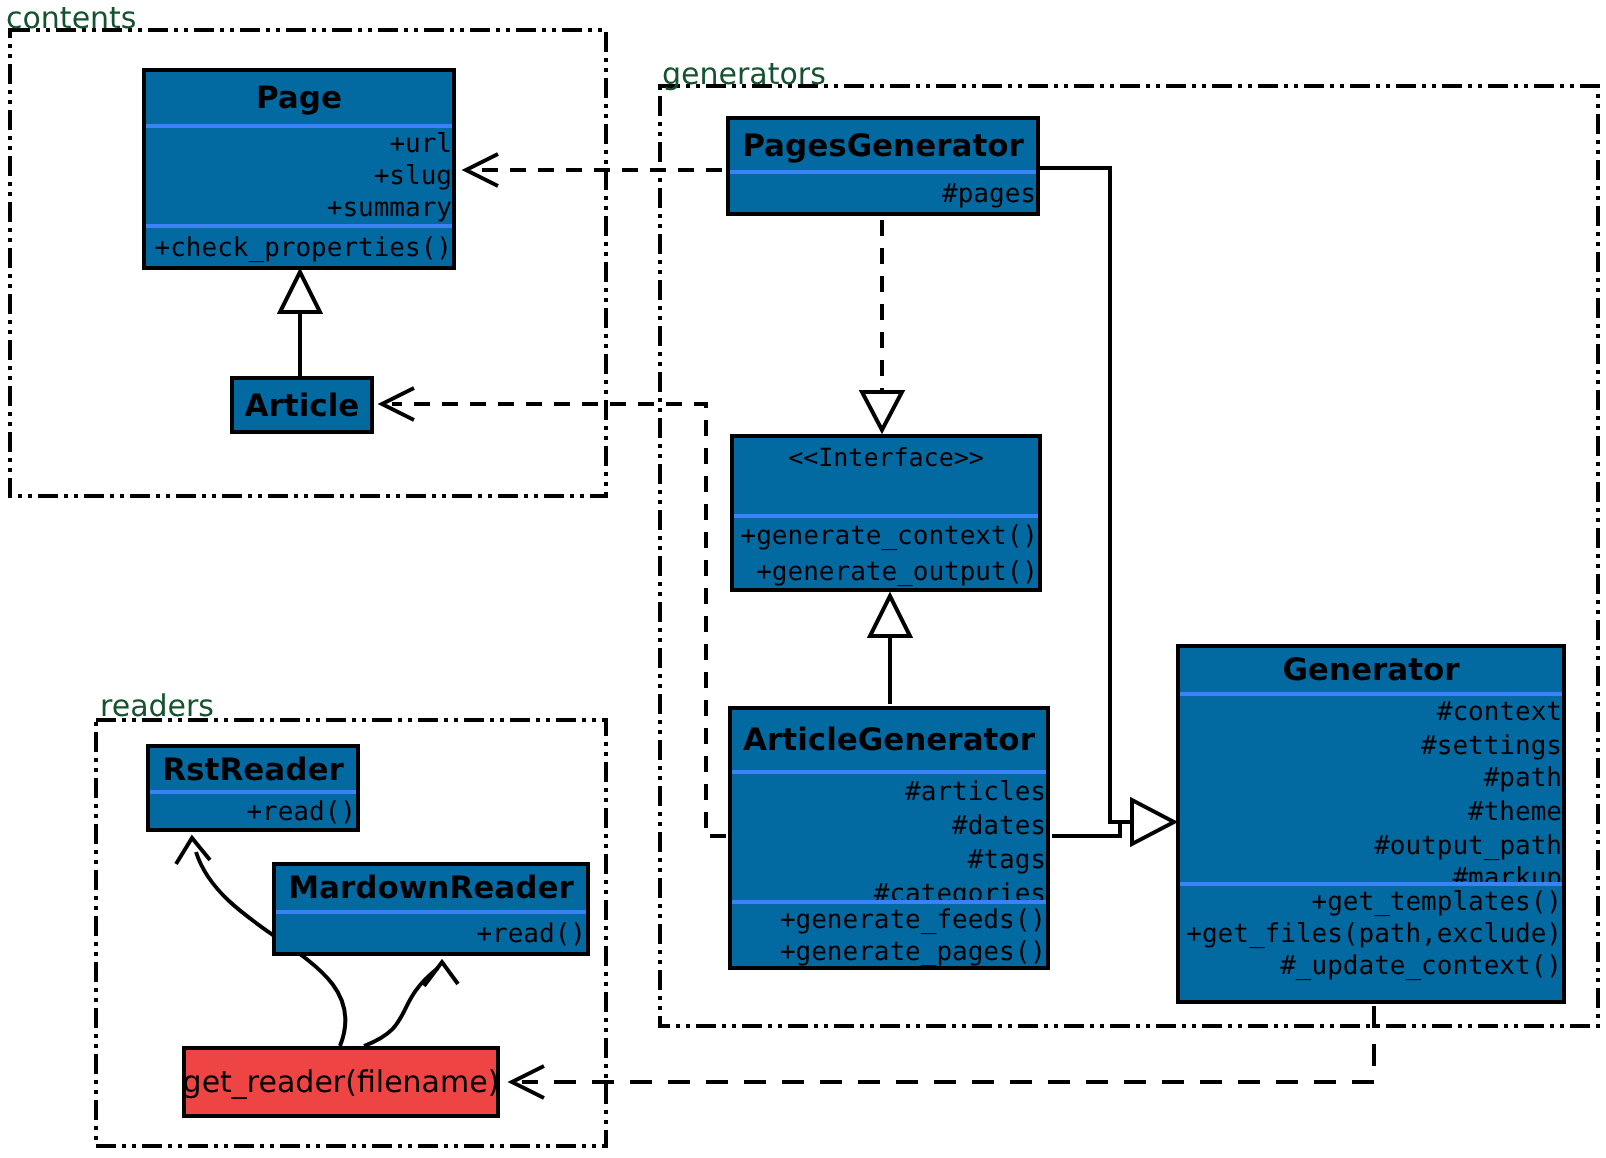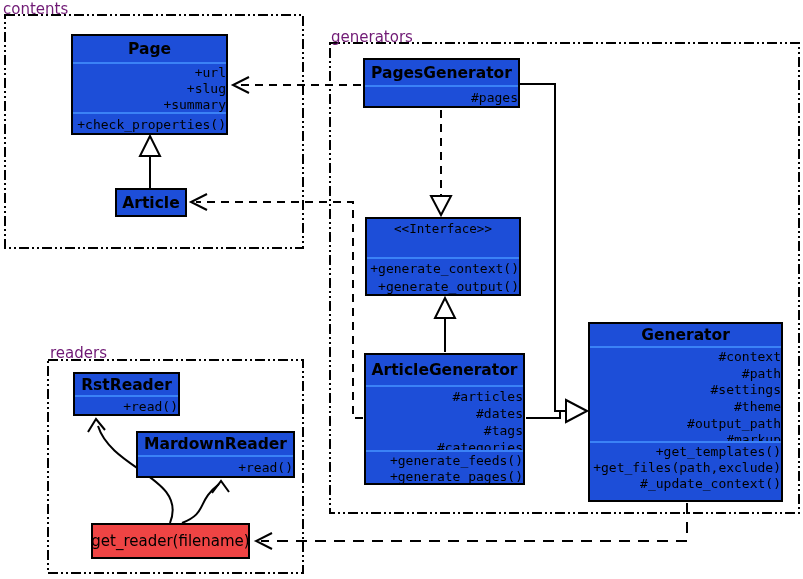--- a/index.html
+++ b/index.html
@@ -1,20 +1,20 @@
 <!DOCTYPE html>
 <html><head>
 <meta charset="utf-8">
 <style>
   html,body{margin:0;padding:0;background:#ffffff;}
   #stage{position:relative;width:803px;height:579px;background:#ffffff;overflow:hidden;
          font-family:"DejaVu Sans",sans-serif;color:#000;}
   #connector-layer{position:absolute;left:0;top:0;width:803px;height:579px;}
-  .pkg-label{position:absolute;font:15px "DejaVu Sans",sans-serif;color:#701a75;white-space:nowrap;z-index:3;}
-  .cls{position:absolute;background:#1d4ed8;border:2px solid #000;box-sizing:border-box;z-index:2;
+  .pkg-label{position:absolute;font:15px "DejaVu Sans",sans-serif;color:#14532d;white-space:nowrap;z-index:3;}
+  .cls{position:absolute;background:#0369a1;border:2px solid #000;box-sizing:border-box;z-index:2;
        display:flex;flex-direction:column;}
   .cls .title{font-weight:bold;font-size:15.5px;text-align:center;font-family:"DejaVu Sans",sans-serif;
        display:flex;align-items:center;justify-content:center;white-space:nowrap;overflow:hidden;}
   .cls .stereo{font:12.5px "DejaVu Sans Mono",monospace;text-align:center;white-space:nowrap;}
   .sec{border-top:2px solid #3b82f6;padding:1px 0;box-sizing:border-box;overflow:hidden;text-align:right;}
   .row{font:13px "DejaVu Sans Mono",monospace;white-space:pre;overflow:hidden;}
   .plainbox{position:absolute;background:#ef4444;border:2px solid #000;box-sizing:border-box;z-index:2;
        display:flex;align-items:center;justify-content:center;font:15px "DejaVu Sans",sans-serif;}
   
   #cls-page .row{line-height:16px} #cls-page .m .row{line-height:19px}
@@ -112,22 +112,22 @@
     <div class="sec m" style="height:35px;">
       <div class="row">+generate_feeds()</div>
       <div class="row">+generate_pages()</div>
     </div>
   </div>
 
   <div class="cls" id="cls-generator" style="left:588px;top:322px;width:195px;height:180px;">
     <div class="title" style="height:24px;">Generator</div>
     <div class="sec a" style="height:102px;">
       <div class="row">#context</div>
+      <div class="row">#settings</div>
       <div class="row">#path</div>
-      <div class="row">#settings</div>
       <div class="row">#theme</div>
       <div class="row">#output_path</div>
       <div class="row">#markup</div>
     </div>
     <div class="sec m" style="height:64px;">
       <div class="row">+get_templates()</div>
       <div class="row">+get_files(path,exclude)</div>
       <div class="row">#_update_context()</div>
     </div>
   </div>

